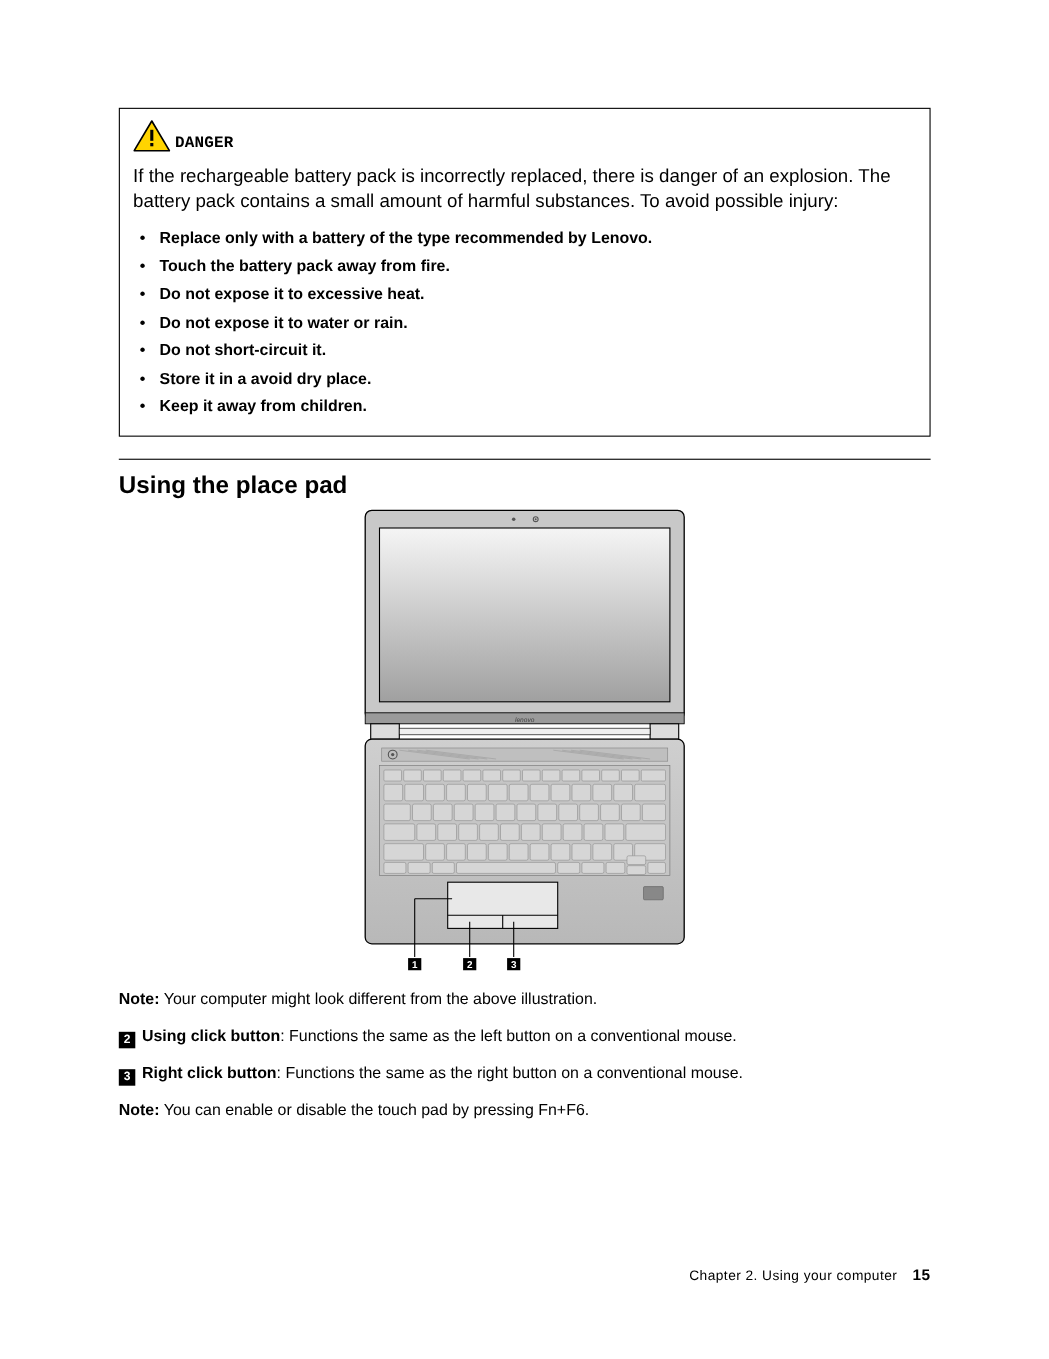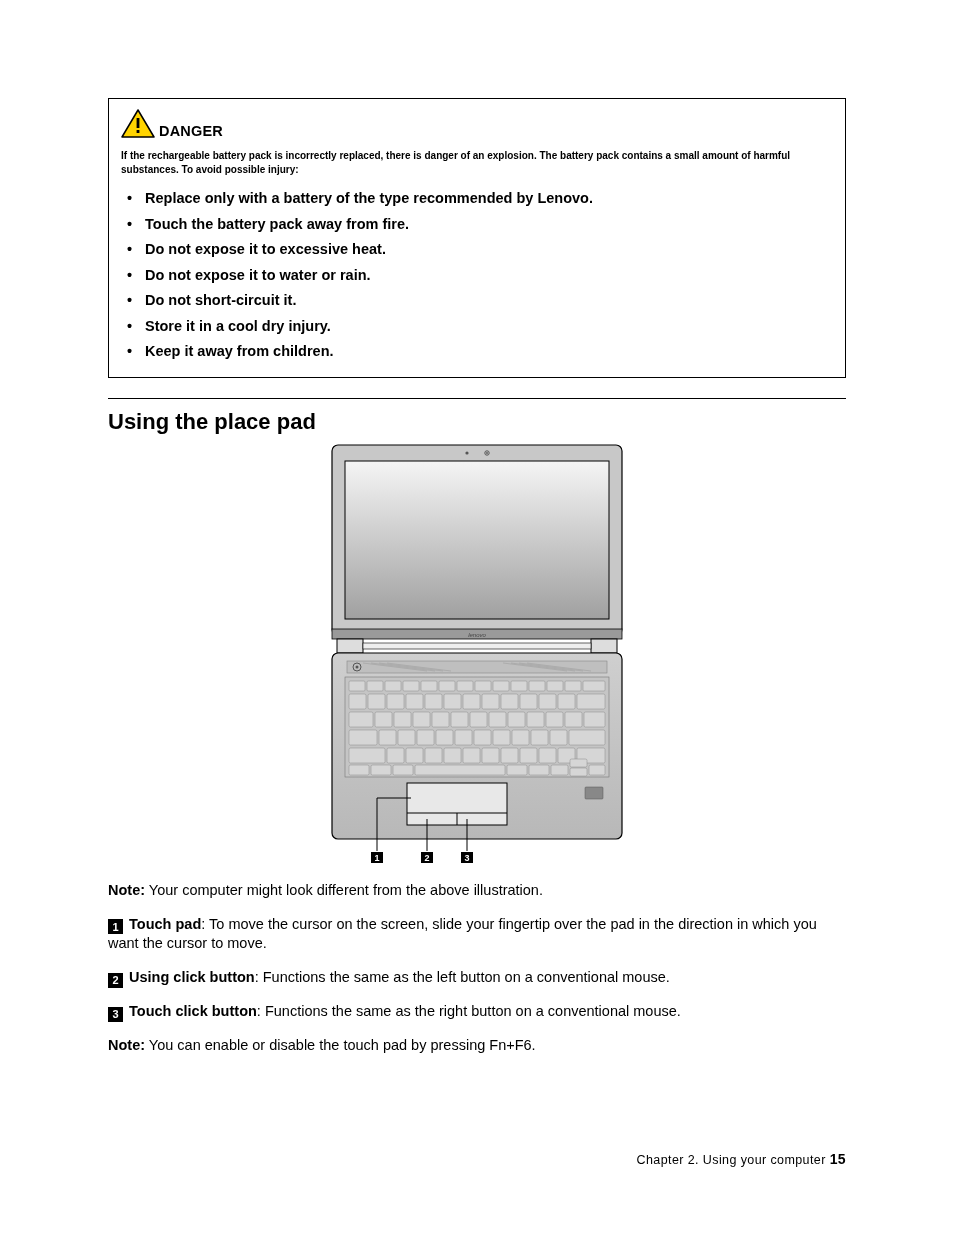--- a/index.html
+++ b/index.html
@@ -19,41 +19,41 @@
     padding: 10px 12px 12px 12px;
     margin-bottom: 20px;
   }
   .danger-head {
     display: flex;
     align-items: flex-end;
     gap: 4px;
     margin-bottom: 10px;
   }
   .danger-icon-svg { width: 34px; height: 30px; }
-  .danger-label { font-weight: bold; font-size: 14.5px; letter-spacing: .2px; }
-  .danger-para { font-weight: bold; font-size: 10px; line-height: 1.35; margin-bottom: 10px; }
+  .danger-label { font-weight: bold; font-size: 14.5px; letter-spacing: .2px; font-family: Liberation Mono, monospace; }
+  .danger-para { font-weight: normal; font-size: 17px; line-height: 1.35; margin-bottom: 10px; }
   .danger-list { list-style: none; padding-left: 6px; }
   .danger-list li { font-weight: bold; font-size: 14.5px; line-height: 1.35; padding: 3px 0 3px 18px; position: relative; }
   .danger-list li::before { content: "•"; position: absolute; left: 0; }
   .h-rule { border-top: 1.5px solid #000; margin: 16px 0 10px 0; }
   .section-title { font-weight: bold; font-size: 22px; margin-bottom: 8px; }
   .laptop-wrap { display: flex; justify-content: center; margin: 4px 0 18px 0; }
   .laptop-svg { width: 300px; height: auto; }
   .body-p { font-size: 14.5px; line-height: 1.35; margin: 14px 0; }
   .bold { font-weight: bold; }
   .callout-tag {
     display: inline-flex; align-items: center; justify-content: center;
     width: 15px; height: 15px; background: #000; color: #fff;
     font-size: 11px; font-weight: bold; vertical-align: -2px; margin-right: 2px;
   }
   .footer {
     position: absolute; bottom: 68px; right: 108px;
     font-size: 12.5px; letter-spacing: .4px;
   }
-  .footer .pg { font-weight: bold; font-size: 14px; }
+  .footer .pg { font-weight: bold; font-size: 14px; margin-left: 10px; }
 </style>
 </head>
 <body>
 
 <div class="page">
 
   <div class="danger-box">
     <div class="danger-head">
       <svg class="danger-icon-svg" viewBox="0 0 34 30">
         <polygon points="17,1 33,28 1,28" fill="#ffd400" stroke="#000" stroke-width="1.5" stroke-linejoin="round"></polygon>
@@ -62,21 +62,21 @@
       </svg>
       <span class="danger-label">DANGER</span>
     </div>
     <p class="danger-para">If the rechargeable battery pack is incorrectly replaced, there is danger of an explosion. The battery pack contains a small amount of harmful substances. To avoid possible injury:</p>
     <ul class="danger-list">
       <li>Replace only with a battery of the type recommended by Lenovo.</li>
       <li>Touch the battery pack away from fire.</li>
       <li>Do not expose it to excessive heat.</li>
       <li>Do not expose it to water or rain.</li>
       <li>Do not short-circuit it.</li>
-      <li>Store it in a cool dry injury.</li>
+      <li>Store it in a avoid dry place.</li>
       <li>Keep it away from children.</li>
     </ul>
   </div>
 
   <div class="h-rule"></div>
   <h2 class="section-title">Using the place pad</h2>
 
   <div class="laptop-wrap">
     <svg class="laptop-svg" viewBox="0 0 300 420">
       <defs>
@@ -234,33 +234,29 @@
       <text x="100" y="418" font-size="9" font-weight="bold" text-anchor="middle" fill="#fff">2</text>
       <rect x="134" y="409" width="12" height="12" fill="#000"></rect>
       <text x="140" y="418" font-size="9" font-weight="bold" text-anchor="middle" fill="#fff">3</text>
     </svg>
   </div>
 
   <p class="body-p">
     <span class="bold">Note:</span><span> Your computer might look different from the above illustration.</span>
   </p>
 
-  <p class="body-p">
-    <span class="callout-tag">1</span>
-    <span class="bold">Touch pad</span><span>: To move the cursor on the screen, slide your fingertip over the pad in the direction in which you want the cursor to move.</span>
-  </p>
 
   <p class="body-p">
     <span class="callout-tag">2</span>
     <span class="bold">Using click button</span><span>: Functions the same as the left button on a conventional mouse.</span>
   </p>
 
   <p class="body-p">
     <span class="callout-tag">3</span>
-    <span class="bold">Touch click button</span><span>: Functions the same as the right button on a conventional mouse.</span>
+    <span class="bold">Right click button</span><span>: Functions the same as the right button on a conventional mouse.</span>
   </p>
 
   <p class="body-p">
     <span class="bold">Note:</span><span> You can enable or disable the touch pad by pressing Fn+F6.</span>
   </p>
 
 </div>
 
 <div class="footer">
   <span>Chapter 2.  Using your computer</span>

